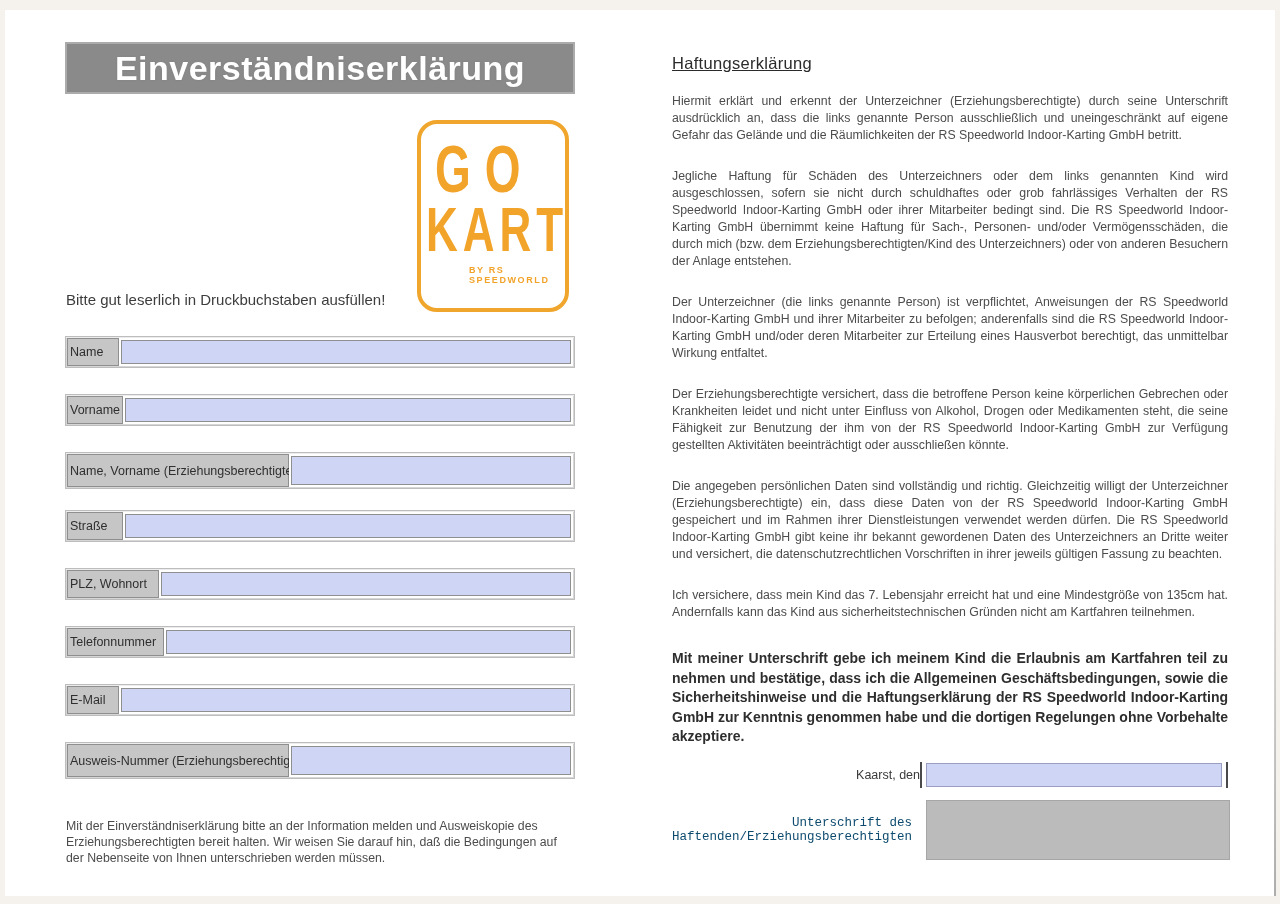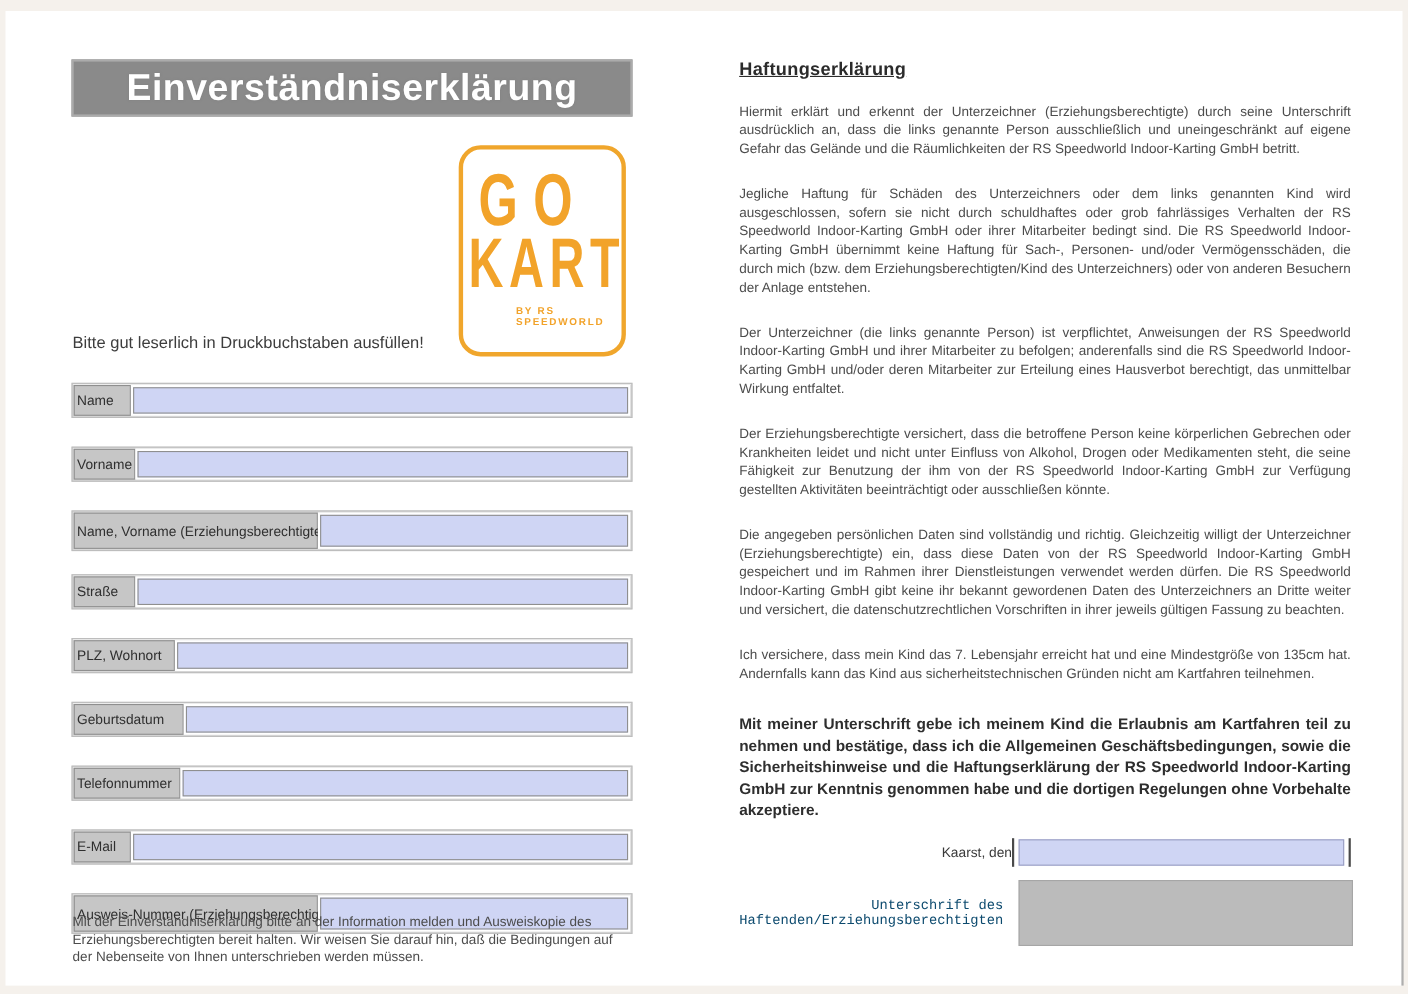--- a/index.html
+++ b/index.html
@@ -7,21 +7,21 @@
     width:1280px;height:904px;position:relative;overflow:hidden;
     background:#f5f1ec;
     font-family:"Liberation Sans","DejaVu Sans",sans-serif;
     -webkit-font-smoothing:antialiased;
   }
   .page-bg{position:absolute;left:5px;top:10px;right:5px;bottom:8px;background:#ffffff;}
   .scan-edge{position:absolute;right:4px;top:45%;bottom:8px;width:2px;
     background:linear-gradient(to bottom,rgba(170,170,170,0),rgba(160,160,160,.85));}
 
   
-  .col-left{position:absolute;left:65px;top:0;width:510px;height:647px;margin-top:12px;}
+  .col-left{position:absolute;left:65px;top:0;width:510px;height:647px;}
   .title-bar{
     position:absolute;left:0;top:42px;width:506px;height:48px;
     background:#8a8a8a;border:2px solid #ababab;
     display:flex;align-items:center;justify-content:center;
   }
   .title-bar span{
     color:#ffffff;font-size:34px;font-weight:700;letter-spacing:.5px;
     text-shadow:0 0 2px rgba(120,120,120,.6);
   }
   .logo{
@@ -57,21 +57,21 @@
     border-radius:0;font-size:13px;color:#222;padding:0 4px;outline:none;
   }
   .footnote{
     position:absolute;left:1px;top:818px;width:508px;
     font-size:12.3px;line-height:16px;color:#4c4c4c;
   }
 
   
   .col-right{position:absolute;left:672px;top:0;width:556px;height:904px;}
   .heading{
-    margin:54px 0 20px 0;font-size:16.5px;font-weight:700;color:#2b2b2b;
+    margin:54px 0 20px 0;font-size:16.5px;font-weight:400;color:#2b2b2b;
     text-decoration:underline;letter-spacing:.3px;
   }
   .col-right p{
     margin:0 0 24px 0;font-size:12.3px;line-height:17px;color:#4c4c4c;
     text-align:justify;
   }
   .col-right p.bold-para{
     margin-top:28px;font-size:14px;line-height:19.5px;font-weight:700;
     color:#2e2e2e;
   }
@@ -139,26 +139,20 @@
       </div>
     </div>
 
     <div class="field-row">
       <div class="field-label lw92">PLZ, Wohnort</div>
       <div class="field-input-wrap">
         <input class="field-input" type="text" value="" style="">
       </div>
     </div>
 
-    <div class="field-row">
-      <div class="field-label lw100">Geburtsdatum</div>
-      <div class="field-input-wrap">
-        <input class="field-input" type="text" value="" style="">
-      </div>
-    </div>
 
     <div class="field-row">
       <div class="field-label lw97">Telefonnummer</div>
       <div class="field-input-wrap">
         <input class="field-input" type="text" value="" style="">
       </div>
     </div>
 
     <div class="field-row">
       <div class="field-label lw52">E-Mail</div>

